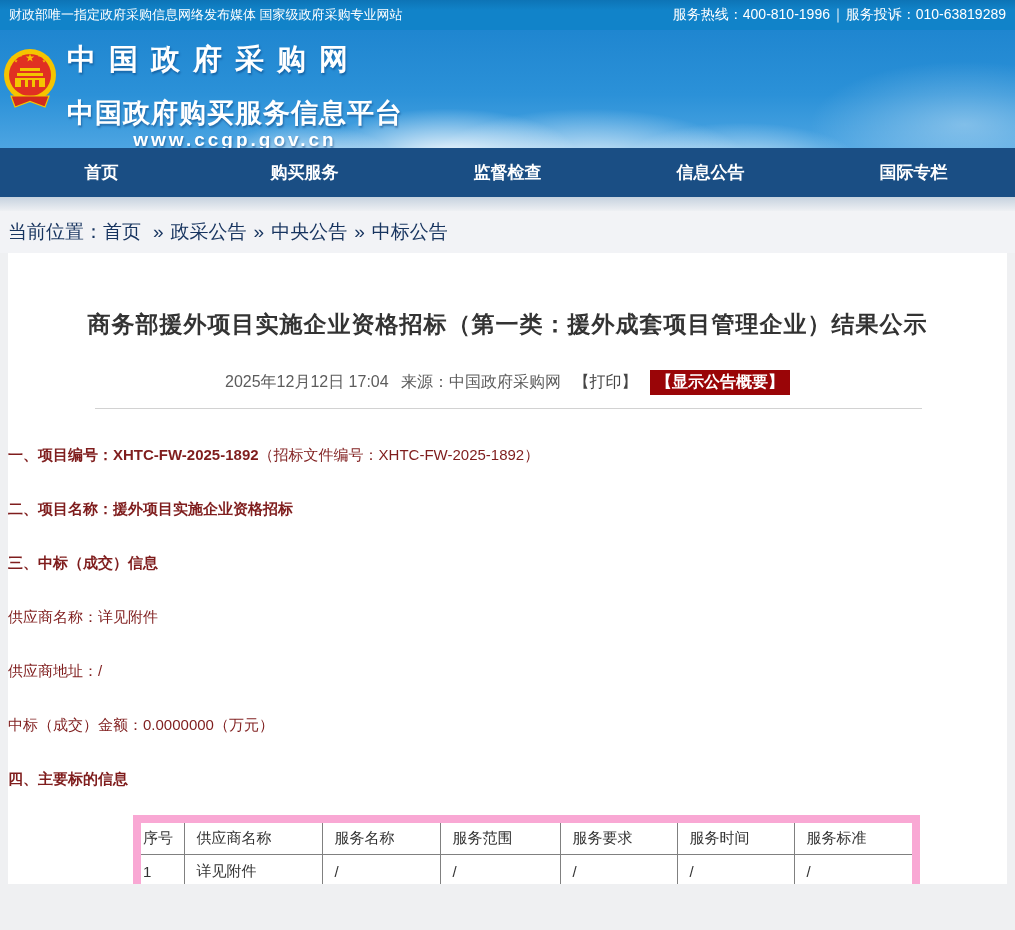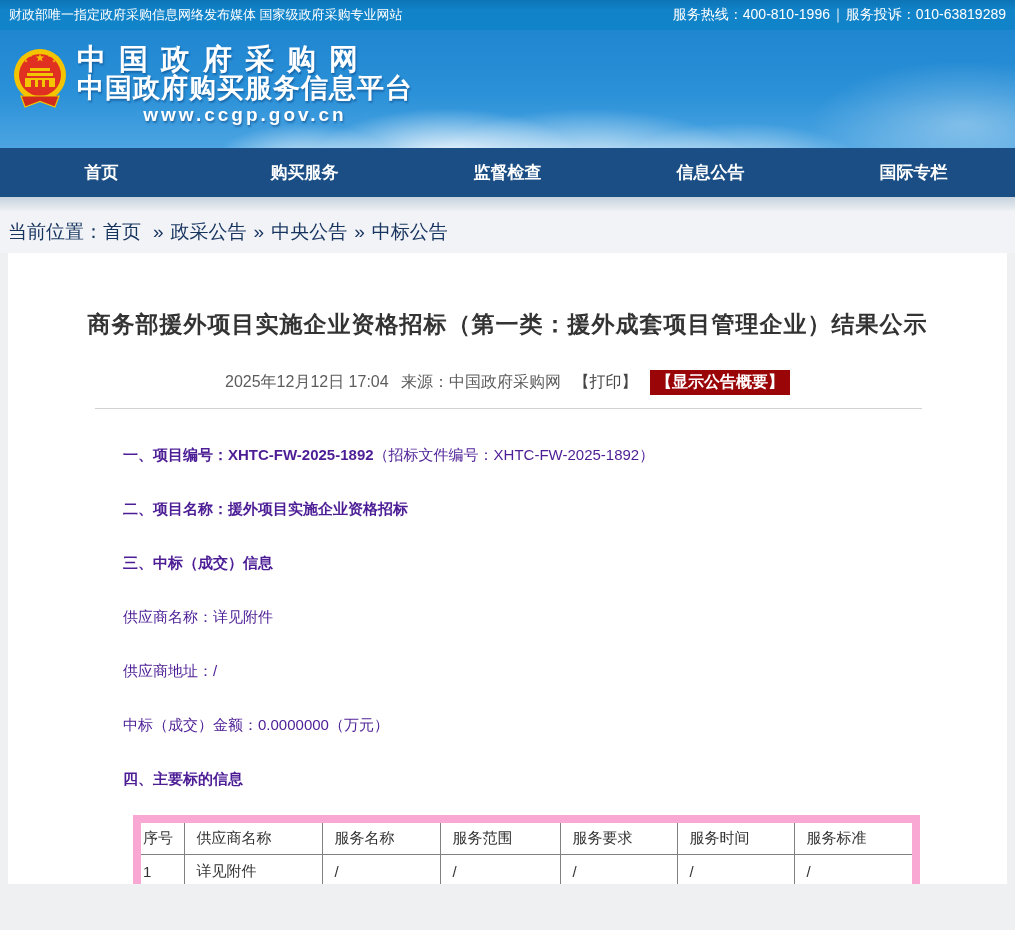--- a/index.html
+++ b/index.html
@@ -20,25 +20,25 @@
   .masthead {
     position:relative; height:118px; overflow:hidden;
     background:
       radial-gradient(ellipse 190px 70px at 44% 108%, rgba(255,255,255,.95), rgba(255,255,255,0) 70%),
       radial-gradient(ellipse 240px 90px at 58% 120%, rgba(255,255,255,.9), rgba(255,255,255,0) 70%),
       radial-gradient(ellipse 130px 55px at 30% 112%, rgba(255,255,255,.75), rgba(255,255,255,0) 70%),
       radial-gradient(ellipse 170px 60px at 73% 115%, rgba(255,255,255,.65), rgba(255,255,255,0) 72%),
       radial-gradient(ellipse 220px 90px at 95% 80%, rgba(255,255,255,.35), rgba(255,255,255,0) 70%),
       linear-gradient(180deg,#1f86d0 0%,#2b91d8 55%,#4da5e2 100%);
   }
-  .logo { position:absolute; left:13px; top:14px; display:flex; cursor:pointer; }
+  .logo { position:absolute; left:3px; top:14px; display:flex; cursor:pointer; }
   .emblem { width:54px; height:72px; margin-right:10px; }
   .logo-text { color:#fff; text-shadow:1px 2px 2px rgba(0,50,110,.45); }
   .logo-line1 { font-size:29px; font-weight:bold; letter-spacing:13px; line-height:30px; white-space:nowrap; }
-  .logo-line2 { font-size:27px; font-weight:bold; letter-spacing:1px; line-height:29px; white-space:nowrap; }
+  .logo-line2 { font-size:27px; font-weight:bold; letter-spacing:1px; line-height:29px; white-space:nowrap;margin-top:25px; }
   .logo-line3 { font-size:19px; font-weight:bold; letter-spacing:3px; line-height:23px; text-align:center; }
 
   
   .nav { height:49px; background:#1a4e84; display:flex; }
   .nav-item {
     flex:1; display:flex; align-items:center; justify-content:center;
     color:#fff; font-size:17px; font-weight:bold; cursor:pointer;
   }
 
   .nav-fade { height:14px; background:linear-gradient(180deg,#c6d2de 0%,#eef0f3 100%); }
@@ -59,21 +59,21 @@
     font-size:23px; font-weight:bold; color:#333; letter-spacing:1px;
   }
   .meta { margin-top:30px; text-align:center; font-size:16px; color:#5c5c5c; }
   .meta .print-btn { color:#444; margin-left:8px; cursor:pointer; }
   .meta .summary-btn {
     display:inline-block; margin-left:8px; padding:2px 6px;
     background:#9a0507; color:#fff; font-weight:bold; cursor:pointer;
   }
   .rule { margin:13px 85px 0 87px; border:0; border-top:1px solid #d2d2d2; }
 
-  .body-text { padding-left:115px; color:#4c1d95; font-size:15px; }
+  .body-text { color:#7f1d1d; font-size:15px; }
   .body-text p { margin-top:34px; line-height:20px; }
   .body-text p:first-child { margin-top:36px; }
   .b { font-weight:bold; }
 
   
   table.info {
     margin:26px 0 0 125px; border-collapse:collapse; table-layout:fixed;
     width:779px; font-size:15px; color:#333;
     border:8px solid #f9a8d4;
   }

